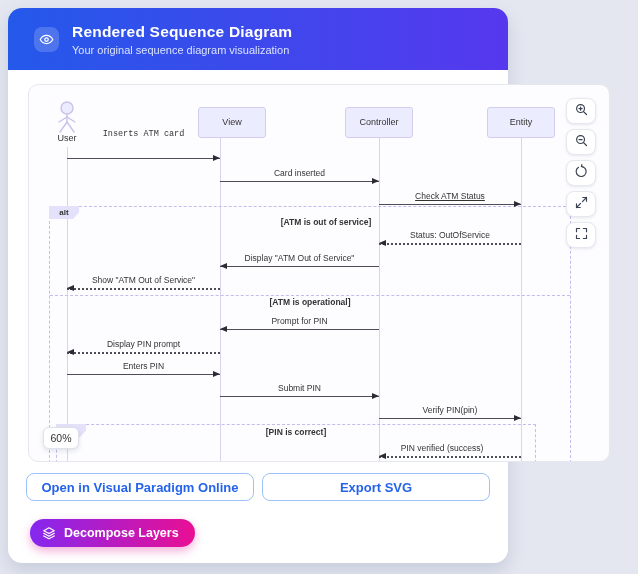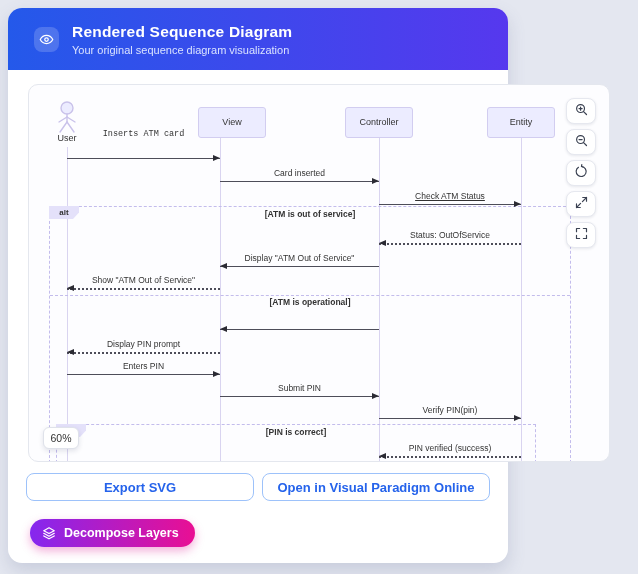--- a/index.html
+++ b/index.html
@@ -149,21 +149,21 @@
         </svg></div>
       <div class="actor-label" style="left: 14px; top: 48px;">User</div>
       <div class="lifeline" style="left: 191px; top: 53px; height: 325px;"></div>
       <div class="pbox" style="left: 157px; top: 22px; width: 68px; margin-left: 12px;">View</div>
       <div class="lifeline" style="left: 350px; top: 53px; height: 325px;"></div>
       <div class="pbox" style="left: 316px; top: 22px; width: 68px;">Controller</div>
       <div class="lifeline" style="left: 492px; top: 53px; height: 325px;"></div>
       <div class="pbox" style="left: 458px; top: 22px; width: 68px;">Entity</div>
       <div class="fragment" style="left: 20px; top: 121px; width: 522px; height: 257px;">
         <div class="frag-op">alt</div>
-        <div class="frag-guard" style="top: 2px;">[ATM is out of service]</div>
+        <div class="frag-guard" style="top: 10px; margin-left: 16px;">[ATM is out of service]</div>
         <div class="frag-divider" style="top: 88px;"></div>
         <div class="frag-guard" style="top: 90px;">[ATM is operational]</div>
       </div>
       <div class="fragment" style="left: 27px; top: 339px; width: 480px; height: 39px;">
         <div class="frag-op">alt</div>
         <div class="frag-guard" style="top: 2px;">[PIN is correct]</div>
       </div>
       <div class="msg-line solid" style="left: 38px; top: 73px; width: 153px;"></div>
       <div class="msg-label" style="left: 38px; top: 44px; width: 153px; font-family: Liberation Mono, monospace;">Inserts ATM card</div>
       <div class="arrow right" style="left: 184px; top: 70px;"></div>
@@ -176,41 +176,42 @@
       <div class="msg-line dashed" style="left: 350px; top: 158px; width: 142px;"></div>
       <div class="msg-label" style="left: 350px; top: 145px; width: 142px;">Status: OutOfService</div>
       <div class="arrow left" style="left: 350px; top: 155px;"></div>
       <div class="msg-line solid" style="left: 191px; top: 181px; width: 159px;"></div>
       <div class="msg-label" style="left: 191px; top: 168px; width: 159px;">Display "ATM Out of Service"</div>
       <div class="arrow left" style="left: 191px; top: 178px;"></div>
       <div class="msg-line dashed" style="left: 38px; top: 203px; width: 153px;"></div>
       <div class="msg-label" style="left: 38px; top: 190px; width: 153px;">Show "ATM Out of Service"</div>
       <div class="arrow left" style="left: 38px; top: 200px;"></div>
       <div class="msg-line solid" style="left: 191px; top: 244px; width: 159px;"></div>
+      <div class="msg-label" style="left: 191px; top: 231px; width: 159px;">Prompt for PIN</div>
       <div class="arrow left" style="left: 191px; top: 241px;"></div>
       <div class="msg-line dashed" style="left: 38px; top: 267px; width: 153px;"></div>
       <div class="msg-label" style="left: 38px; top: 254px; width: 153px;">Display PIN prompt</div>
       <div class="arrow left" style="left: 38px; top: 264px;"></div>
       <div class="msg-line solid" style="left: 38px; top: 289px; width: 153px;"></div>
       <div class="msg-label" style="left: 38px; top: 276px; width: 153px;">Enters PIN</div>
       <div class="arrow right" style="left: 184px; top: 286px;"></div>
       <div class="msg-line solid" style="left: 191px; top: 311px; width: 159px;"></div>
       <div class="msg-label" style="left: 191px; top: 298px; width: 159px;">Submit PIN</div>
       <div class="arrow right" style="left: 343px; top: 308px;"></div>
       <div class="msg-line solid" style="left: 350px; top: 333px; width: 142px;"></div>
       <div class="msg-label" style="left: 350px; top: 320px; width: 142px;">Verify PIN(pin)</div>
       <div class="arrow right" style="left: 485px; top: 330px;"></div>
       <div class="msg-line dashed" style="left: 350px; top: 371px; width: 142px;"></div>
-      <div class="msg-label" style="left: 350px; top: 358px; width: 142px;">PIN verified (success)</div>
+      <div class="msg-label" style="left: 342px; top: 358px; width: 142px;">PIN verified (success)</div>
       <div class="arrow left" style="left: 350px; top: 368px;"></div>
     </div>
 
   <div class="actions-row">
+    <button class="outline-btn">Open in Visual Paradigm Online</button>
     <button class="outline-btn">Export SVG</button>
-    <button class="outline-btn">Open in Visual Paradigm Online</button>
   </div>
 
   <button class="decompose-btn">
     <span>
       <svg width="14" height="14" viewBox="0 0 24 24" fill="none" stroke="#ffffff" stroke-width="2.1" stroke-linecap="round" stroke-linejoin="round">
         <path d="M12 3 L21 8 12 13 3 8 Z"></path>
           <path d="M3 12.5 l9 5 9-5"></path>
           <path d="M3 17 l9 5 9-5"></path>
       </svg>
     </span>

